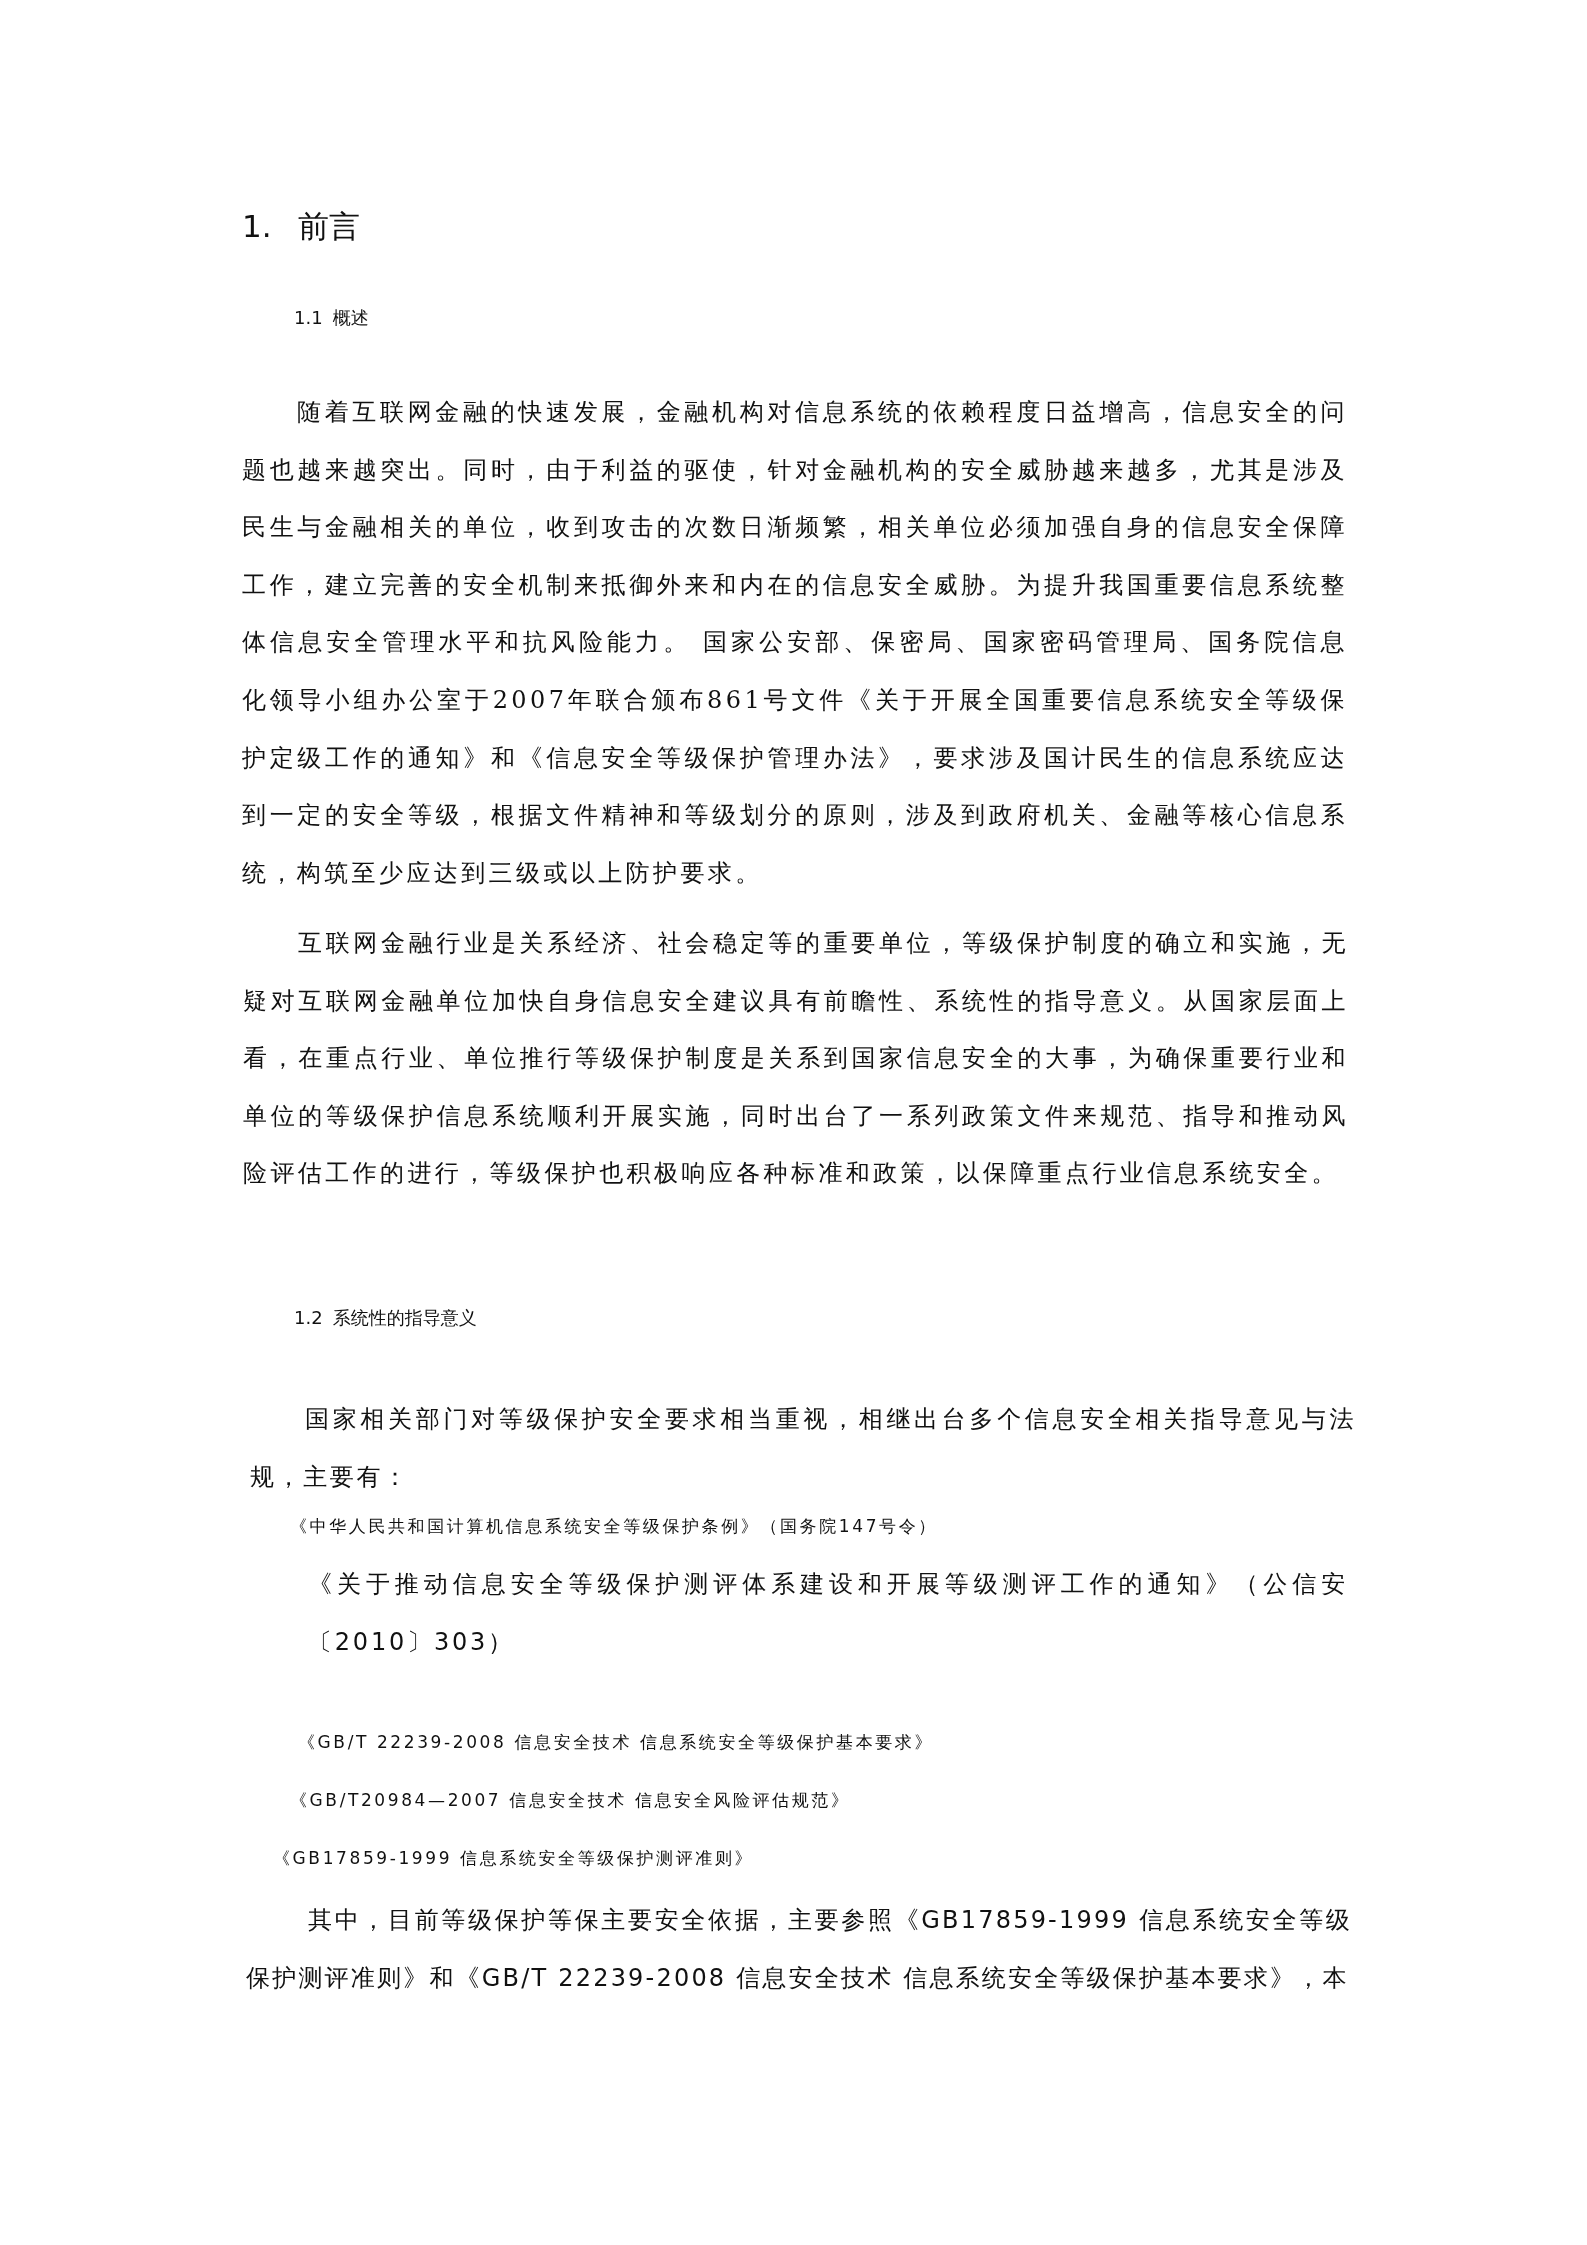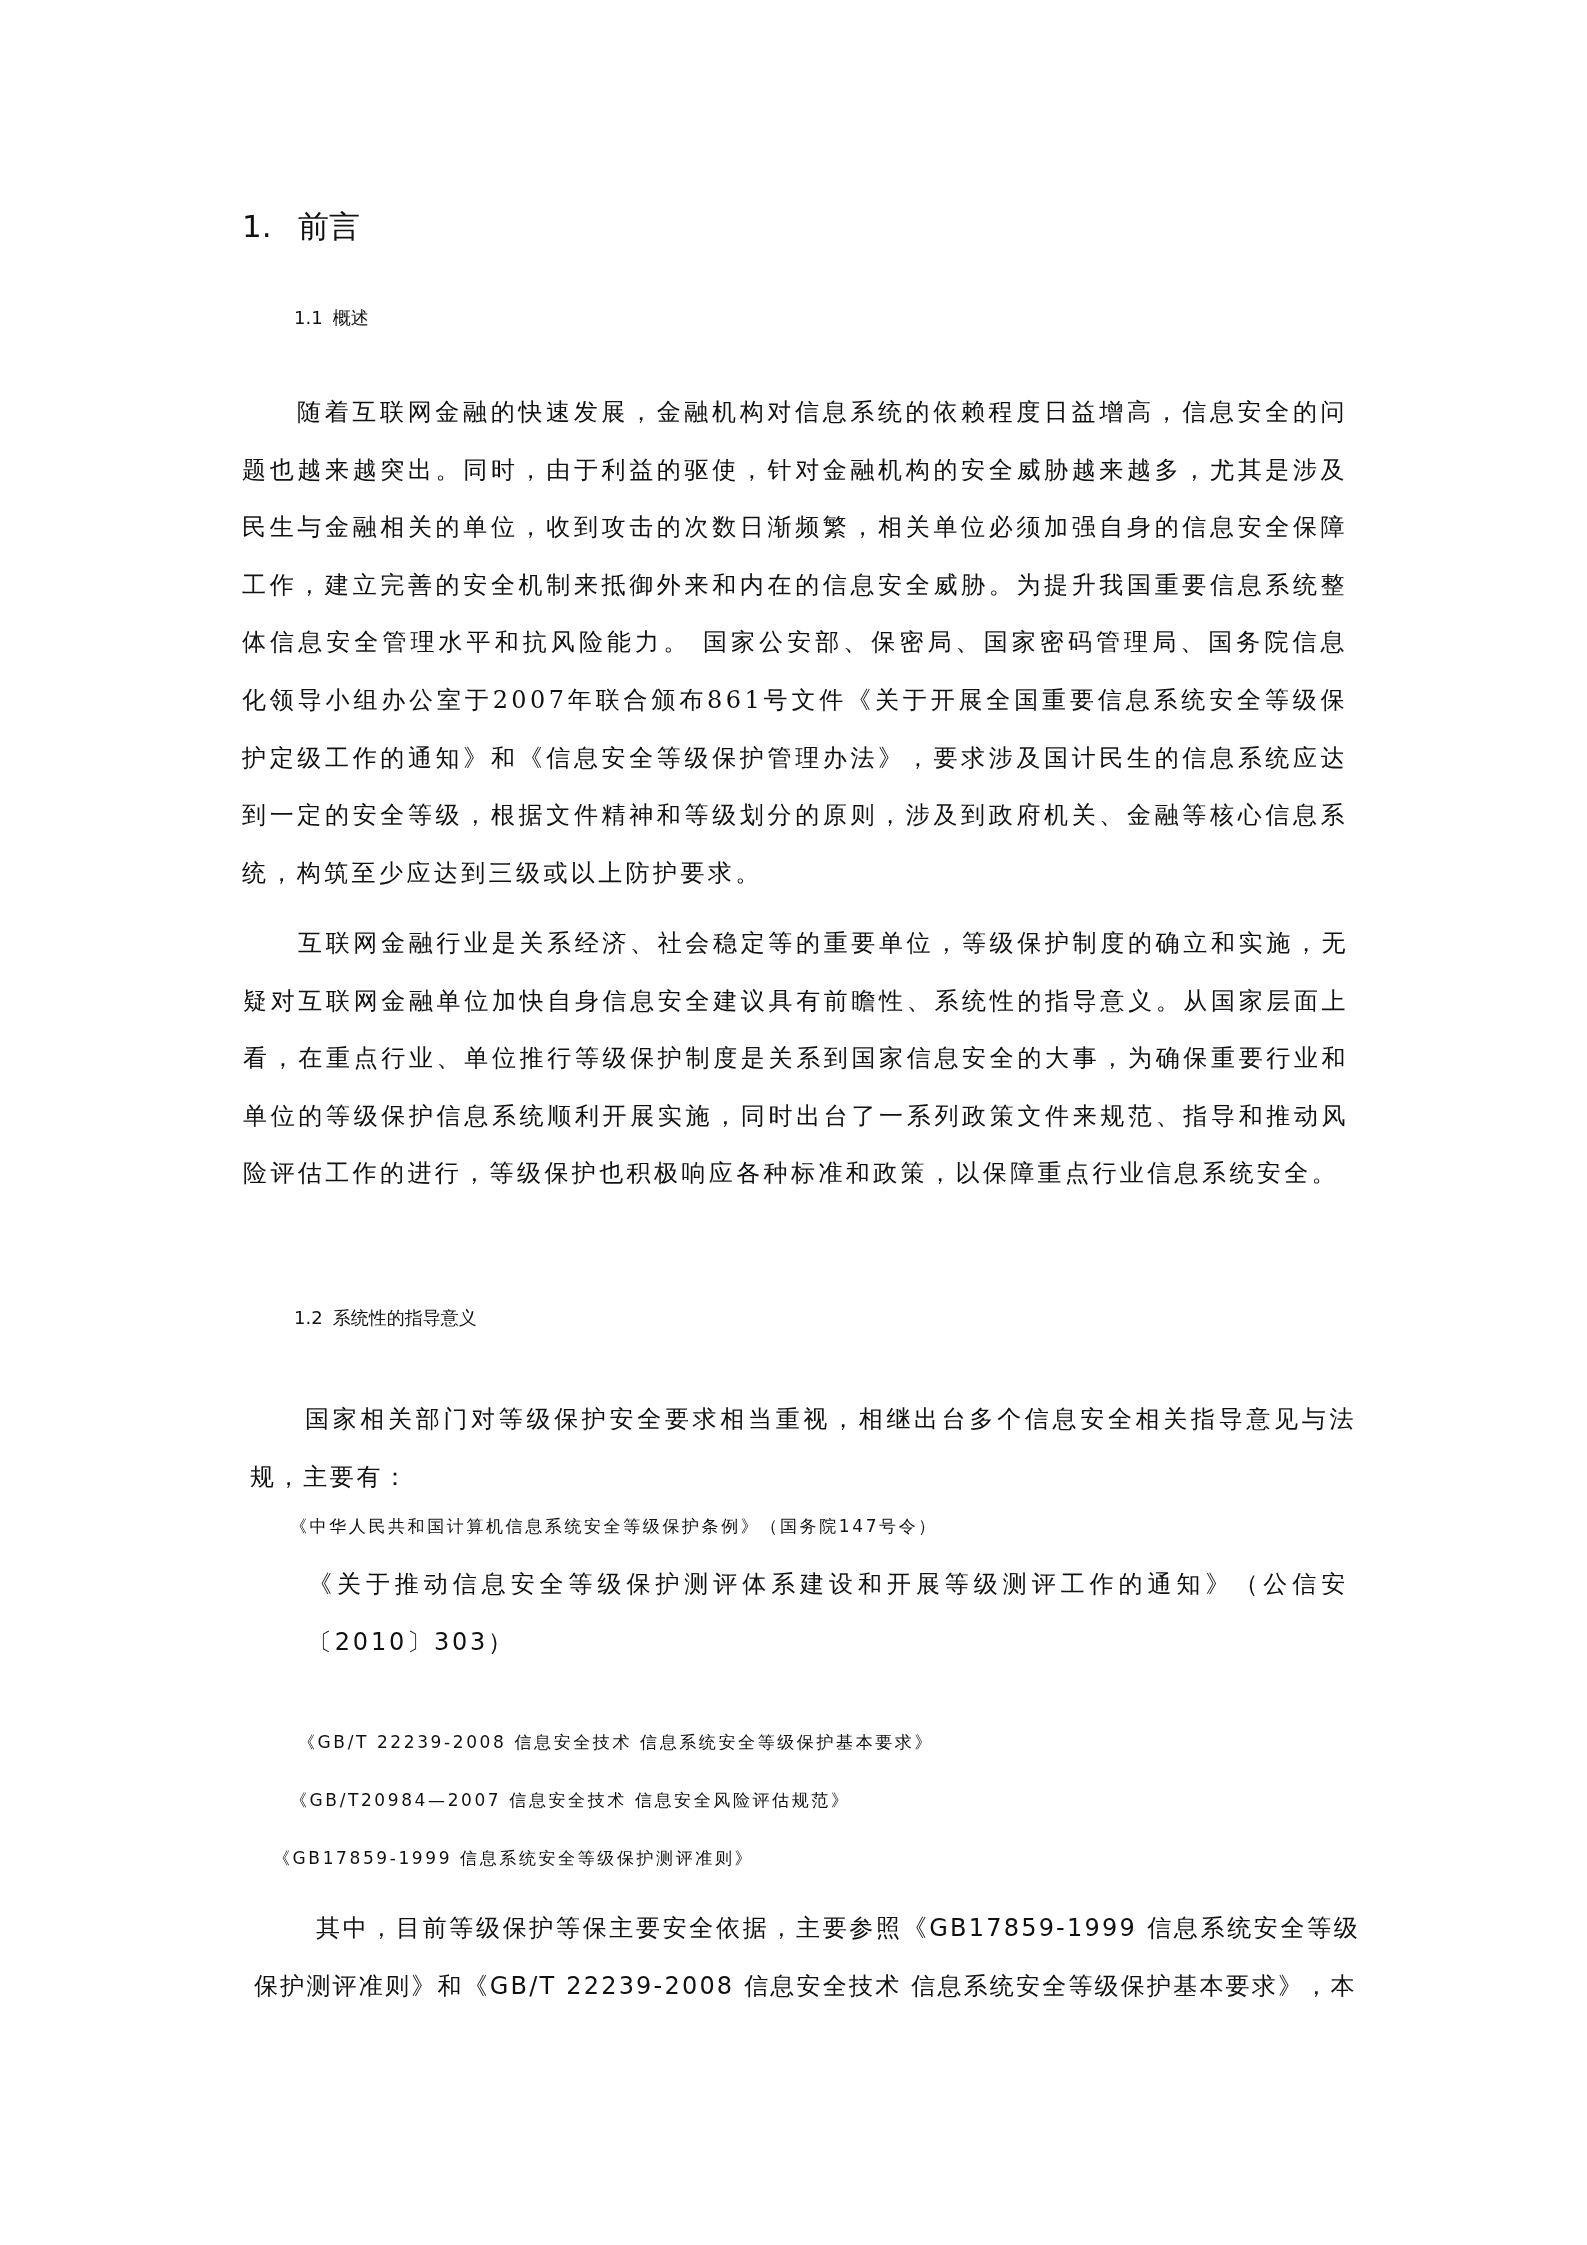--- a/index.html
+++ b/index.html
@@ -96,15 +96,15 @@
   <div class="ref" style="left:48px; top:1498px;">《中华人民共和国计算机信息系统安全等级保护条例》（国务院147号令）</div>
 
   <div class="ref-wrap sans" style="left:66px; top:1556px; width:1040px;">《关于推动信息安全等级保护测评体系建设和开展等级测评工作的通知》（公信安〔2010〕303）</div>
 
   <div class="ref" style="left:48px; top:1714px;margin-left:8px;">《GB/T 22239-2008 信息安全技术 信息系统安全等级保护基本要求》</div>
 
   <div class="ref" style="left:48px; top:1772px;">《GB/T20984—2007 信息安全技术 信息安全风险评估规范》</div>
 
   <div class="ref" style="left:31px; top:1830px;">《GB17859-1999 信息系统安全等级保护测评准则》</div>
 
-  <p class="para sans" style="top:1888px; margin:12px; text-indent:62px; letter-spacing:2.2px;">其中，目前等级保护等保主要安全依据，主要参照《GB17859-1999 信息系统安全等级保护测评准则》和《GB/T 22239-2008 信息安全技术 信息系统安全等级保护基本要求》，本</p>
+  <p class="para sans" style="top:1888px; margin:4px; text-indent:62px; letter-spacing:2.2px;">其中，目前等级保护等保主要安全依据，主要参照《GB17859-1999 信息系统安全等级保护测评准则》和《GB/T 22239-2008 信息安全技术 信息系统安全等级保护基本要求》，本</p>
 
 </div>
 
 </body></html>

